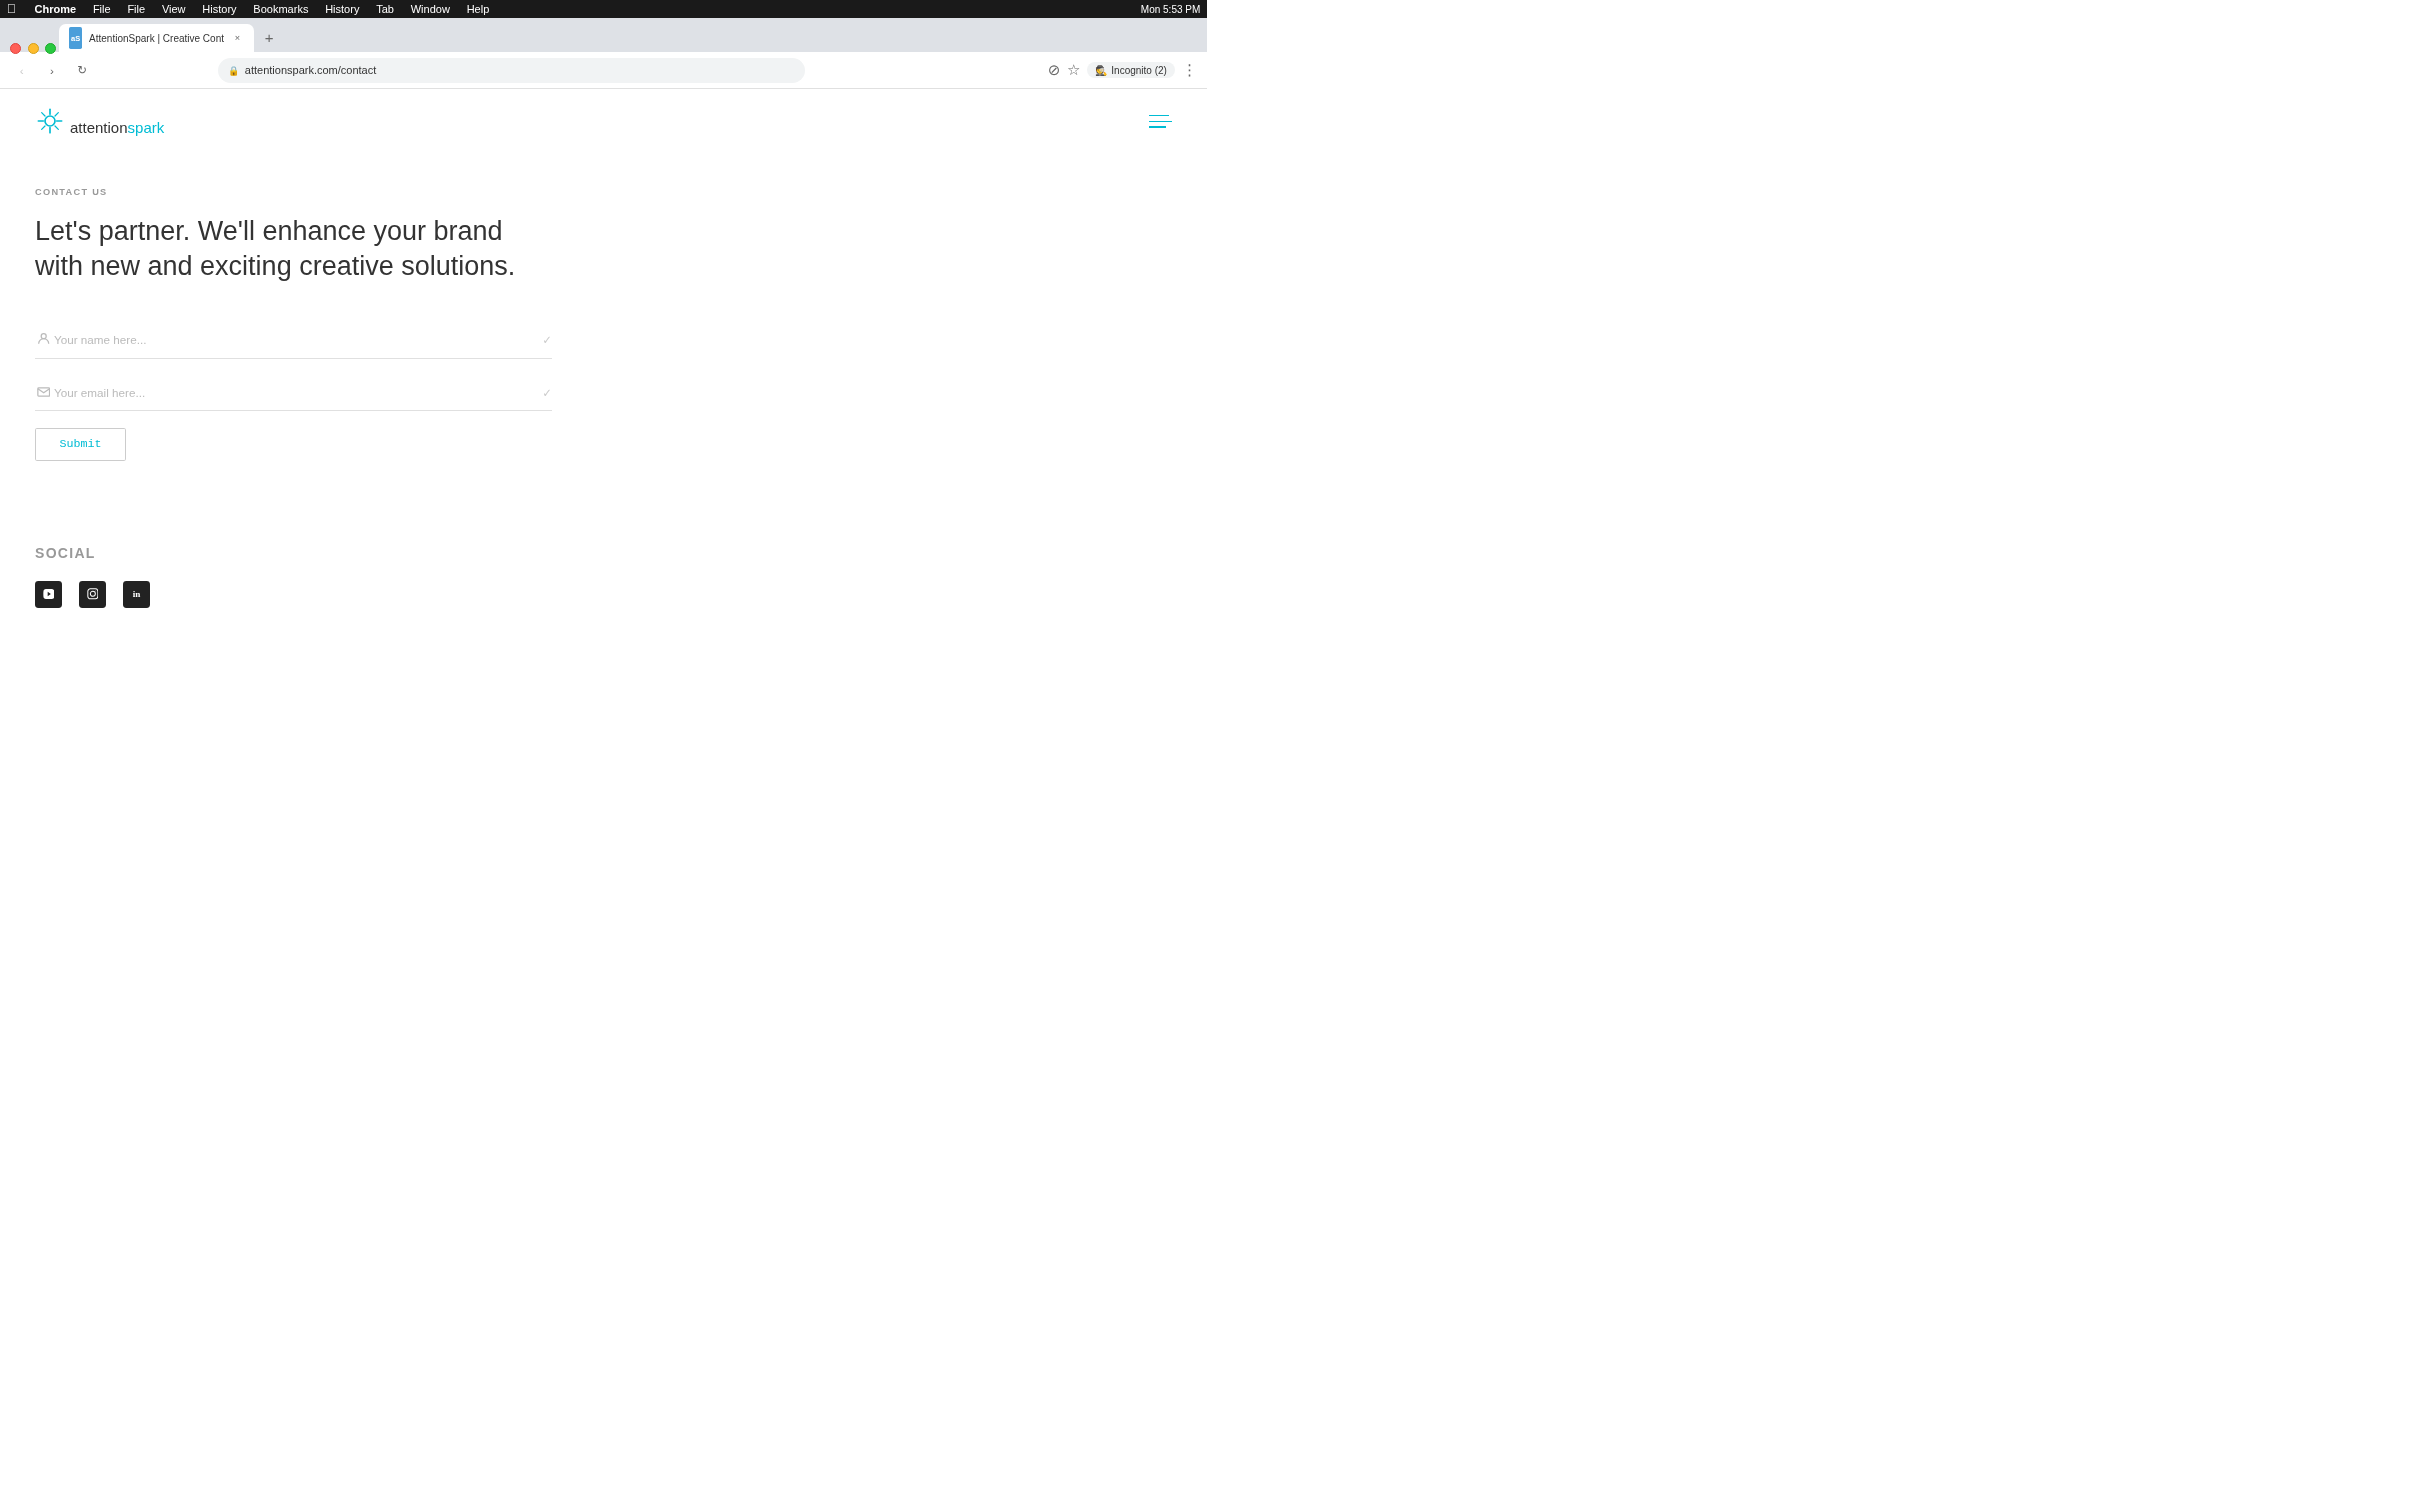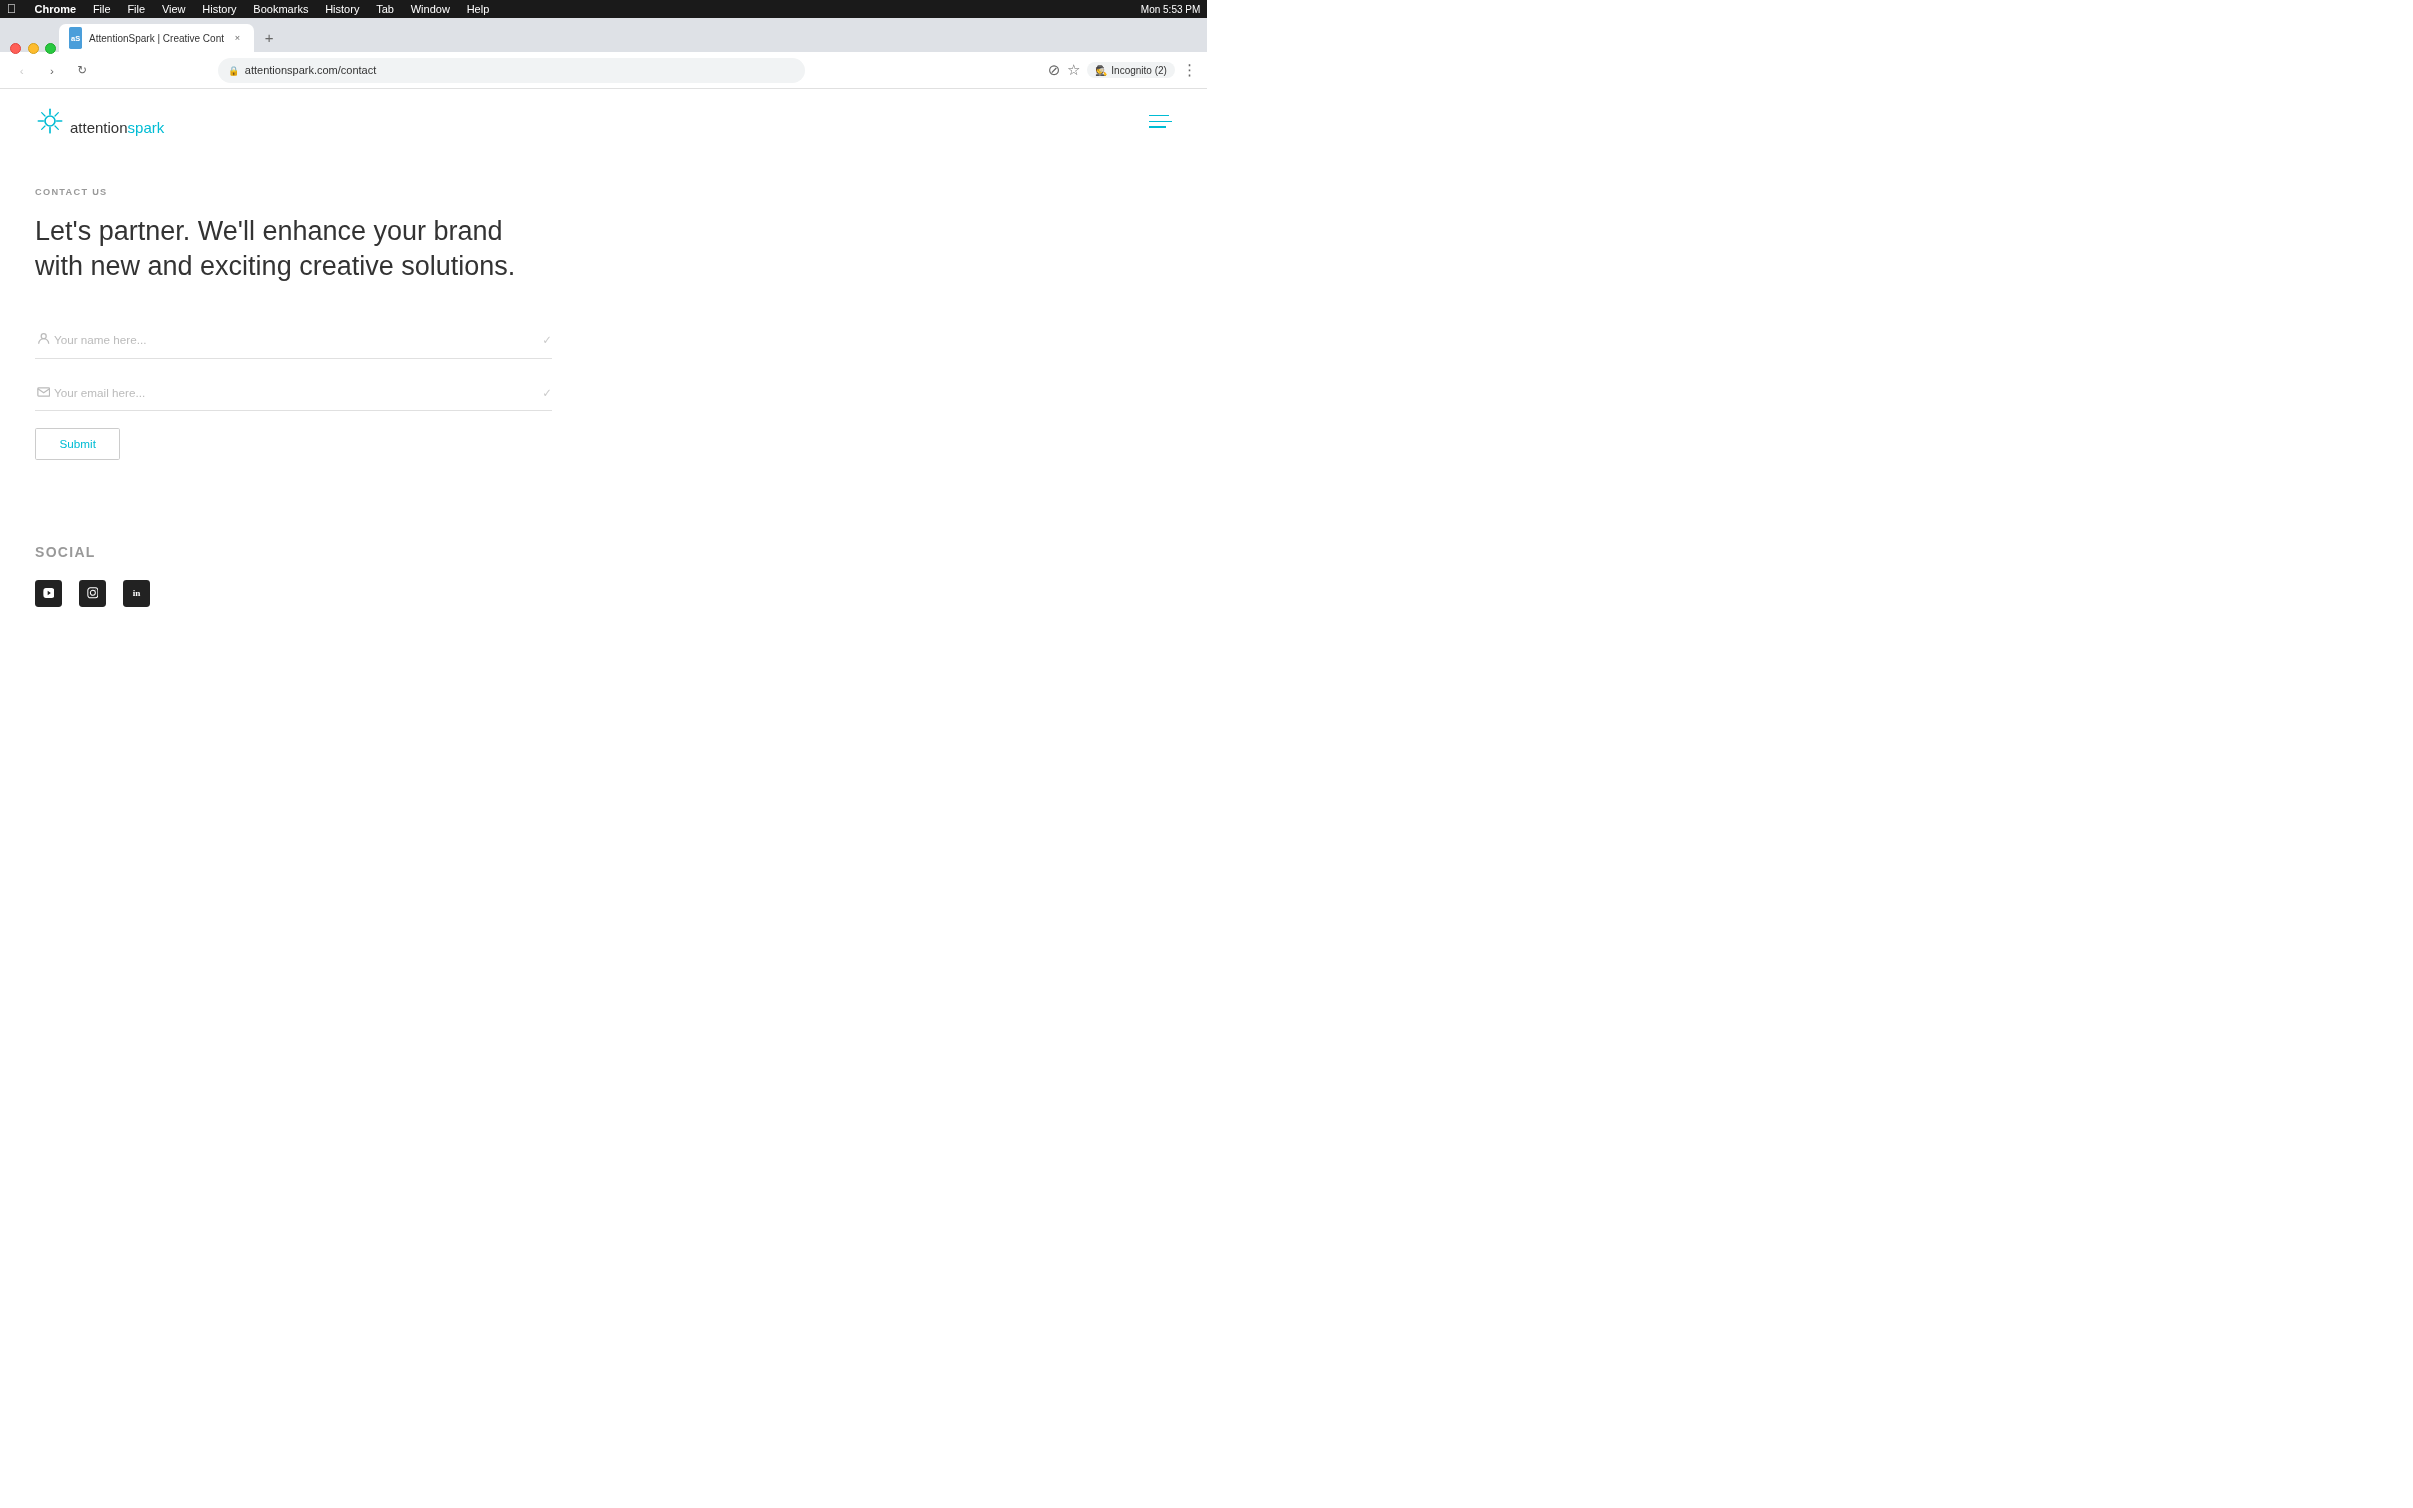--- a/index.html
+++ b/index.html
@@ -237,21 +237,21 @@
     .message-textarea::placeholder { color: #bbb; }
 
     .submit-btn {
       border: 1.3px solid #ccc;
       background: #fff;
       color: #00bcd4;
       font-size: 11.7px;
       padding: 8.4px 23.5px;
       cursor: pointer;
       border-radius: 1.7px;
-      font-family: Liberation Sans, sans-serif;
+      font-family: Liberation Mono, monospace;
     }
 
     
     .social-section {
       padding: 50px 35px 34px;
     }
 
     .social-label {
       font-size: 14px;
       font-weight: 600;

